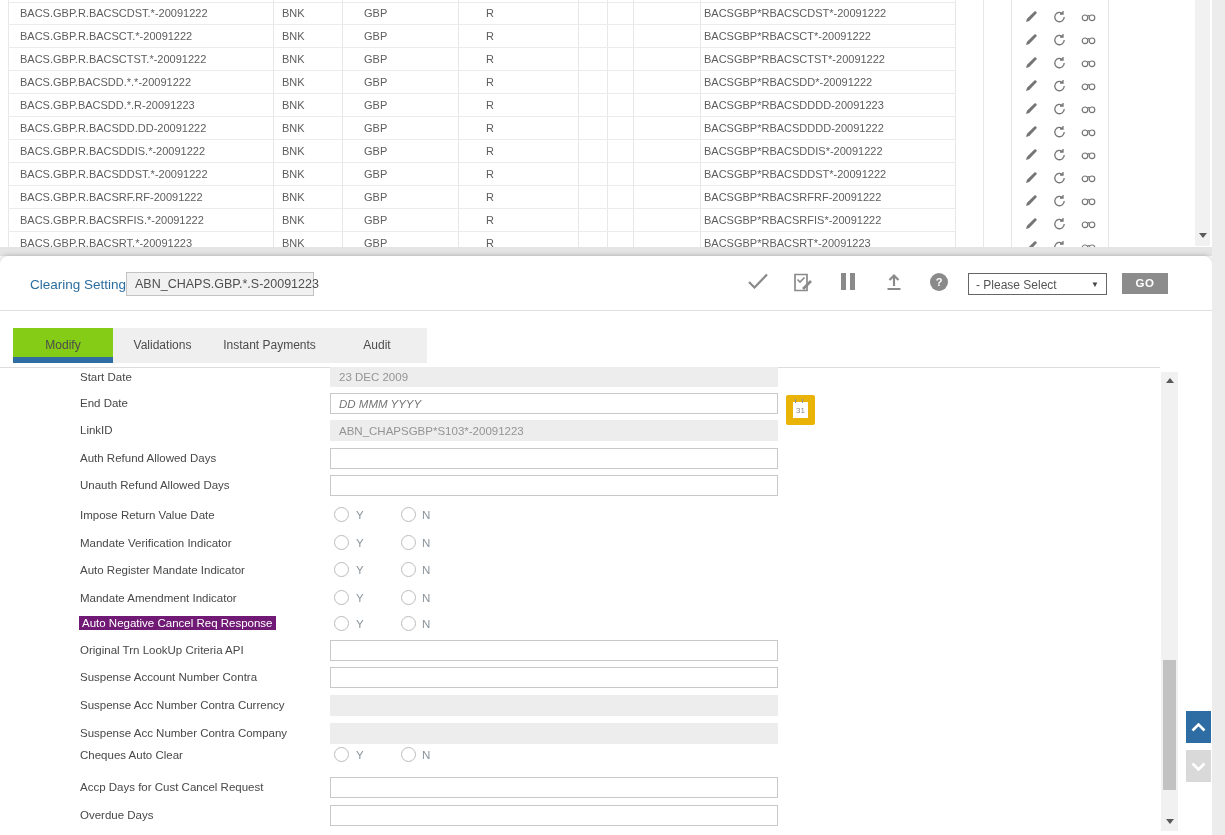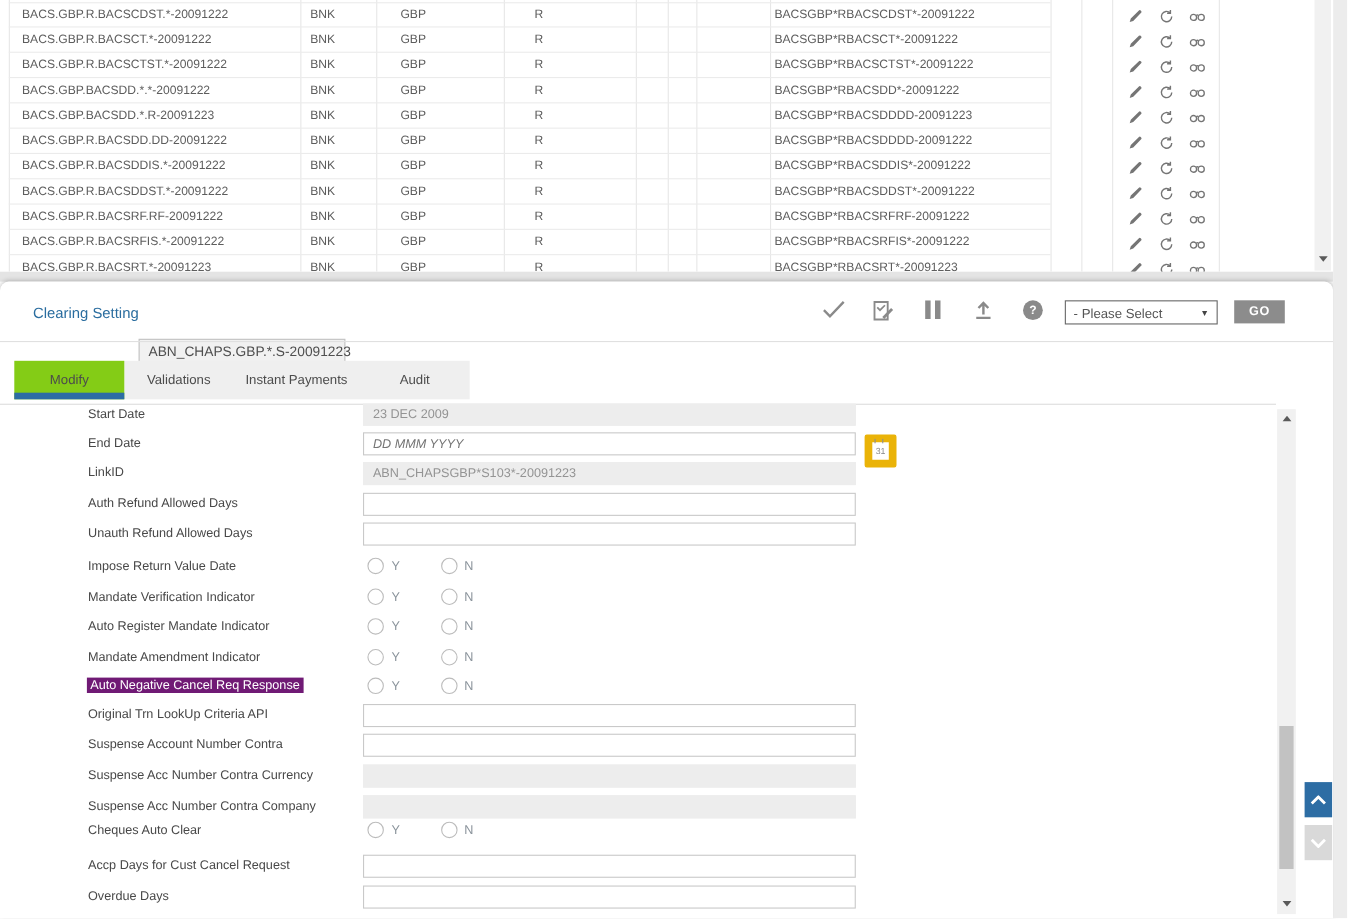--- a/index.html
+++ b/index.html
@@ -3,39 +3,39 @@
 <meta charset="utf-8">
 <style>
   html,body{margin:0;padding:0;}
   body{font-family:"Liberation Sans","DejaVu Sans",sans-serif;background:#fff;}
   .page{position:relative;width:1225px;height:835px;overflow:hidden;background:#fff;}
 
   
   .table-area{position:absolute;left:0;top:0;width:1195px;height:247px;background:#fff;overflow:hidden;}
   .vline{position:absolute;top:0;width:1px;height:247px;background:#e7e7e7;}
   .topline{position:absolute;left:8px;top:2px;width:947px;height:1px;background:#ebebeb;}
-  .trow{position:absolute;left:8px;width:1190px;height:23px;text-align:center;}
+  .trow{position:absolute;left:8px;width:1190px;height:23px;}
   .trow .rule{position:absolute;left:0;top:22px;width:947px;height:1px;background:#ebebeb;}
   .tc{position:absolute;top:5px;font-size:11px;color:#5d5d5d;white-space:nowrap;}
   .c-name{left:12px;} .c-bank{left:274px;} .c-cur{left:356px;} .c-flag{left:478px;} .c-link{left:696px;}
   .ticons{position:absolute;left:1010px;top:4px;}
   .ic{display:inline-block;width:14px;height:14px;margin:0 7px;vertical-align:middle;cursor:pointer;}
 
   
   .tscroll{position:absolute;left:1195px;top:0;width:15px;height:246px;background:#f1f1f1;}
   .arr-dn{position:absolute;left:4px;width:0;height:0;border-left:4px solid transparent;border-right:4px solid transparent;border-top:5px solid #5a5a5a;}
   .arr-up{position:absolute;left:4px;width:0;height:0;border-left:4px solid transparent;border-right:4px solid transparent;border-bottom:5px solid #5a5a5a;}
 
   
   .gap{position:absolute;left:0;top:247px;width:1212px;height:9px;background:#e4e4e4;}
 
   
   .panel{position:absolute;left:0;top:256px;width:1212px;height:579px;background:#fff;border-radius:8px 8px 0 0;box-shadow:0 0 5px rgba(0,0,0,.28);}
   .ptitle{position:absolute;left:30px;top:21px;font-size:13.5px;color:#2a6d9f;}
-  .recbox{position:absolute;left:126px;top:16px;width:178px;height:22px;background:#f1f1f1;border:1px solid #c3c3c3;font-size:12.5px;color:#4f4f4f;line-height:22px;padding-left:8px;white-space:nowrap;margin-top:36px;}
+  .recbox{position:absolute;left:126px;top:16px;width:178px;height:22px;background:#f1f1f1;border:1px solid #c3c3c3;font-size:12.5px;color:#4f4f4f;line-height:22px;padding-left:8px;white-space:nowrap;}
   .tbicon{position:absolute;top:17px;width:22px;height:20px;cursor:pointer;}
   .helpcirc{position:absolute;top:17px;width:18px;height:18px;border-radius:50%;background:#8a8a8a;color:#fff;font-size:11px;font-weight:bold;text-align:center;line-height:18px;cursor:pointer;}
   .ddl{position:absolute;left:968px;top:17px;width:139px;height:22px;border:1px solid #666;background:#fff;font-size:12px;color:#555;line-height:22px;padding-left:7px;box-sizing:border-box;cursor:pointer;}
   .ddl .caret{position:absolute;right:7px;top:0;font-size:8px;color:#444;}
   .gobtn{position:absolute;left:1122px;top:17px;width:46px;height:21px;background:#8c8c8c;color:#fff;font-size:11.5px;font-weight:bold;text-align:center;line-height:21px;letter-spacing:.5px;cursor:pointer;}
   .hdr-div{position:absolute;left:0;top:54px;width:1212px;height:1px;background:#e0e0e0;}
 
   
   .tabsgray{position:absolute;left:113px;top:72px;width:314px;height:35px;background:#efefef;}
   .tab{position:absolute;top:72px;height:35px;font-size:12px;color:#4c4c4c;text-align:center;line-height:35px;cursor:pointer;}

